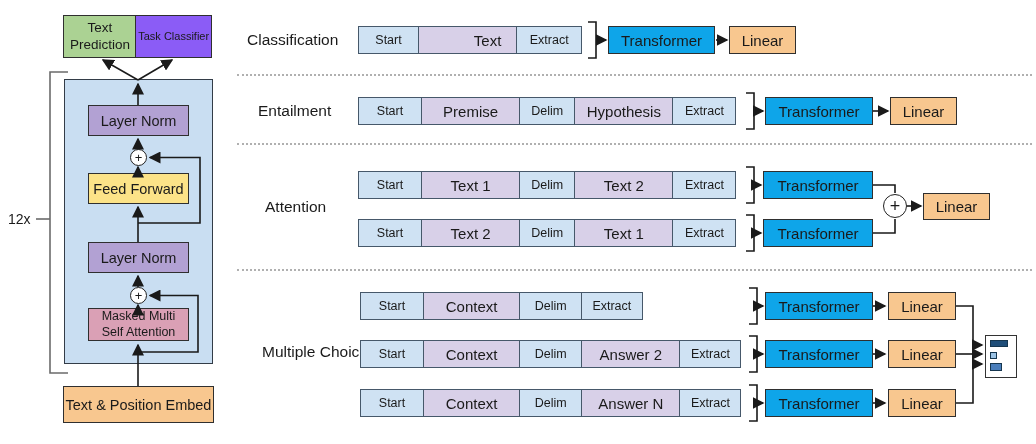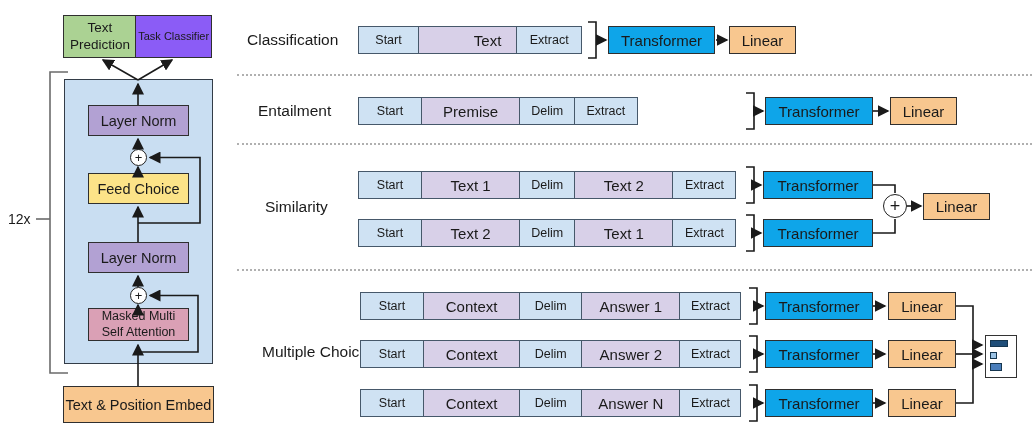--- a/index.html
+++ b/index.html
@@ -35,21 +35,21 @@
     <div class="cell" style="width:74px;background:#abd293;border:1.8px solid #2f2f2f;font-size:13.5px;line-height:1.25;text-align:center;">Text Prediction</div>
     <div class="cell" style="width:77px;background:#8b5cf6;border:1.8px solid #2f2f2f;margin-left:-1.8px;font-size:11px;line-height:1.25;text-align:left;">Task Classifier</div>
   </div>
 
   <div class="box" style="left:64px;top:79px;width:149px;height:285px;background:#c9def2;border-color:#333c47;"></div>
 
   <div class="box" style="left:88px;top:105px;width:101px;height:31px;background:#b2a1d3;font-size:14.5px;">Layer Norm</div>
 
   <div class="plus" style="left:130px;top:149px;width:17px;height:17px;font-size:13px;">+</div>
 
-  <div class="box" style="left:88px;top:173px;width:101px;height:31px;background:#fce388;font-size:14.5px;">Feed Choice</div>
+  <div class="box" style="left:88px;top:173px;width:101px;height:31px;background:#fce388;font-size:14.5px;">Feed Forward</div>
 
   <div class="box" style="left:88px;top:242px;width:101px;height:31px;background:#b2a1d3;font-size:14.5px;">Layer Norm</div>
 
   <div class="plus" style="left:130px;top:287px;width:17px;height:17px;font-size:13px;">+</div>
 
   <div class="box" style="left:63px;top:386px;width:151px;height:37px;background:#f8c78f;font-size:14.5px;">Text &amp; Position Embed</div>
 
   <div class="box" style="left:88px;top:308px;width:101px;height:33px;background:#daa0b5;font-size:12.5px;line-height:1.25;flex-direction:column;">
     <span>Masked Multi</span>
     <span>Self Attention</span>
@@ -68,26 +68,27 @@
     <div class="cell tok" style="width:66px;">Extract</div>
   </div>
   <div class="box pbox green" style="left:608px;top:26px;width:107px;height:28px;">Transformer</div>
   <div class="box pbox orange" style="left:729px;top:26px;width:67px;height:28px;">Linear</div>
 
   <div class="rowlabel" style="left:258px;top:102px;">Entailment</div>
   <div class="seq" style="left:358px;top:97px;height:28px;">
     <div class="cell tok" style="width:64px;">Start</div>
     <div class="cell con" style="width:100px;">Premise</div>
     <div class="cell tok" style="width:56px;">Delim</div>
+    <div class="cell con" style="width:100px;">Hypothesis</div>
     <div class="cell tok" style="width:64px;">Extract</div>
   </div>
   <div class="box pbox green" style="left:765px;top:97px;width:108px;height:28px;">Transformer</div>
   <div class="box pbox orange" style="left:890px;top:97px;width:67px;height:28px;">Linear</div>
 
-  <div class="rowlabel" style="left:265px;top:198px;">Similarity</div>
+  <div class="rowlabel" style="left:265px;top:198px;">Attention</div>
   <div class="seq" style="left:358px;top:171px;height:28px;">
     <div class="cell tok" style="width:64px;">Start</div>
     <div class="cell con" style="width:100px;">Text 1</div>
     <div class="cell tok" style="width:56px;">Delim</div>
     <div class="cell con" style="width:100px;">Text 2</div>
     <div class="cell tok" style="width:64px;">Extract</div>
   </div>
   <div class="seq" style="left:358px;top:219px;height:28px;">
     <div class="cell tok" style="width:64px;">Start</div>
     <div class="cell con" style="width:100px;">Text 2</div>
@@ -99,21 +100,20 @@
   <div class="box pbox green" style="left:763px;top:219px;width:110px;height:28px;">Transformer</div>
   <div class="plus" style="left:883px;top:194px;width:24px;height:24px;font-size:18px;">+</div>
   <div class="box pbox orange" style="left:923px;top:193px;width:67px;height:27px;">Linear</div>
 
   <div class="rowlabel" style="left:242px;top:343px;margin-left:20px;">Multiple Choice</div>
 
   <div class="seq" style="left:360px;top:292px;height:28px;">
     <div class="cell tok" style="width:64px;">Start</div>
     <div class="cell con" style="width:98px;">Context</div>
     <div class="cell tok" style="width:63px;">Delim</div>
-    <div class="cell con" style="width:100px;">Answer 1</div>
     <div class="cell tok" style="width:62px;">Extract</div>
   </div>
   <div class="seq" style="left:360px;top:340px;height:28px;">
     <div class="cell tok" style="width:64px;">Start</div>
     <div class="cell con" style="width:98px;">Context</div>
     <div class="cell tok" style="width:63px;">Delim</div>
     <div class="cell con" style="width:100px;text-align:center;">Answer 2</div>
     <div class="cell tok" style="width:62px;">Extract</div>
   </div>
   <div class="seq" style="left:360px;top:389px;height:28px;">

